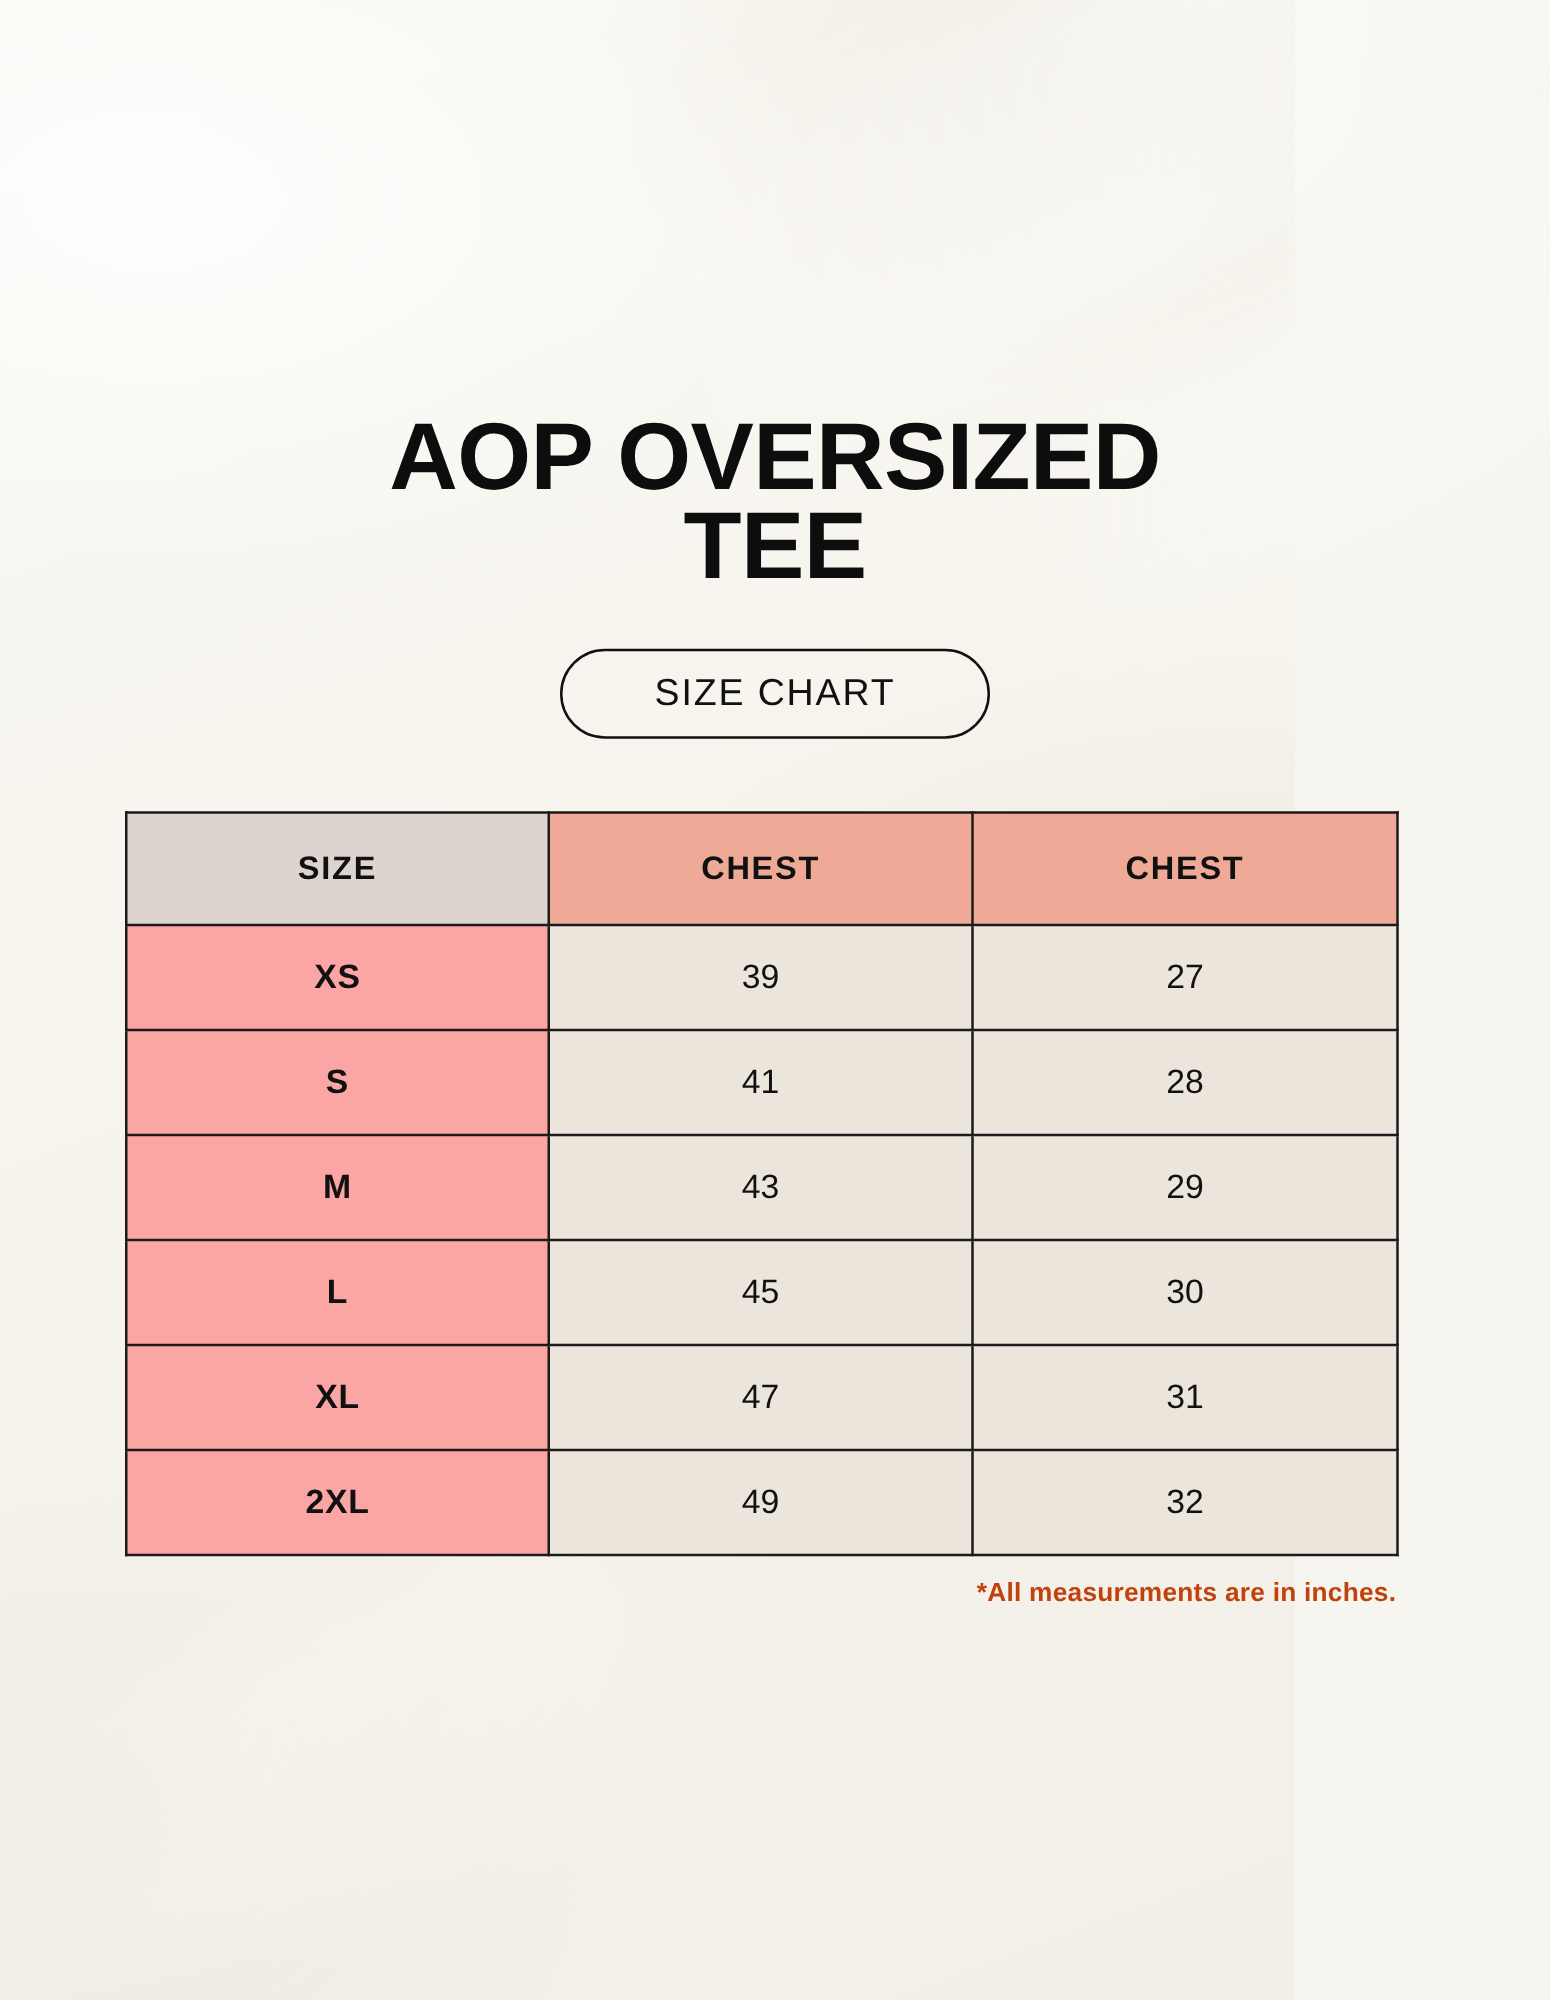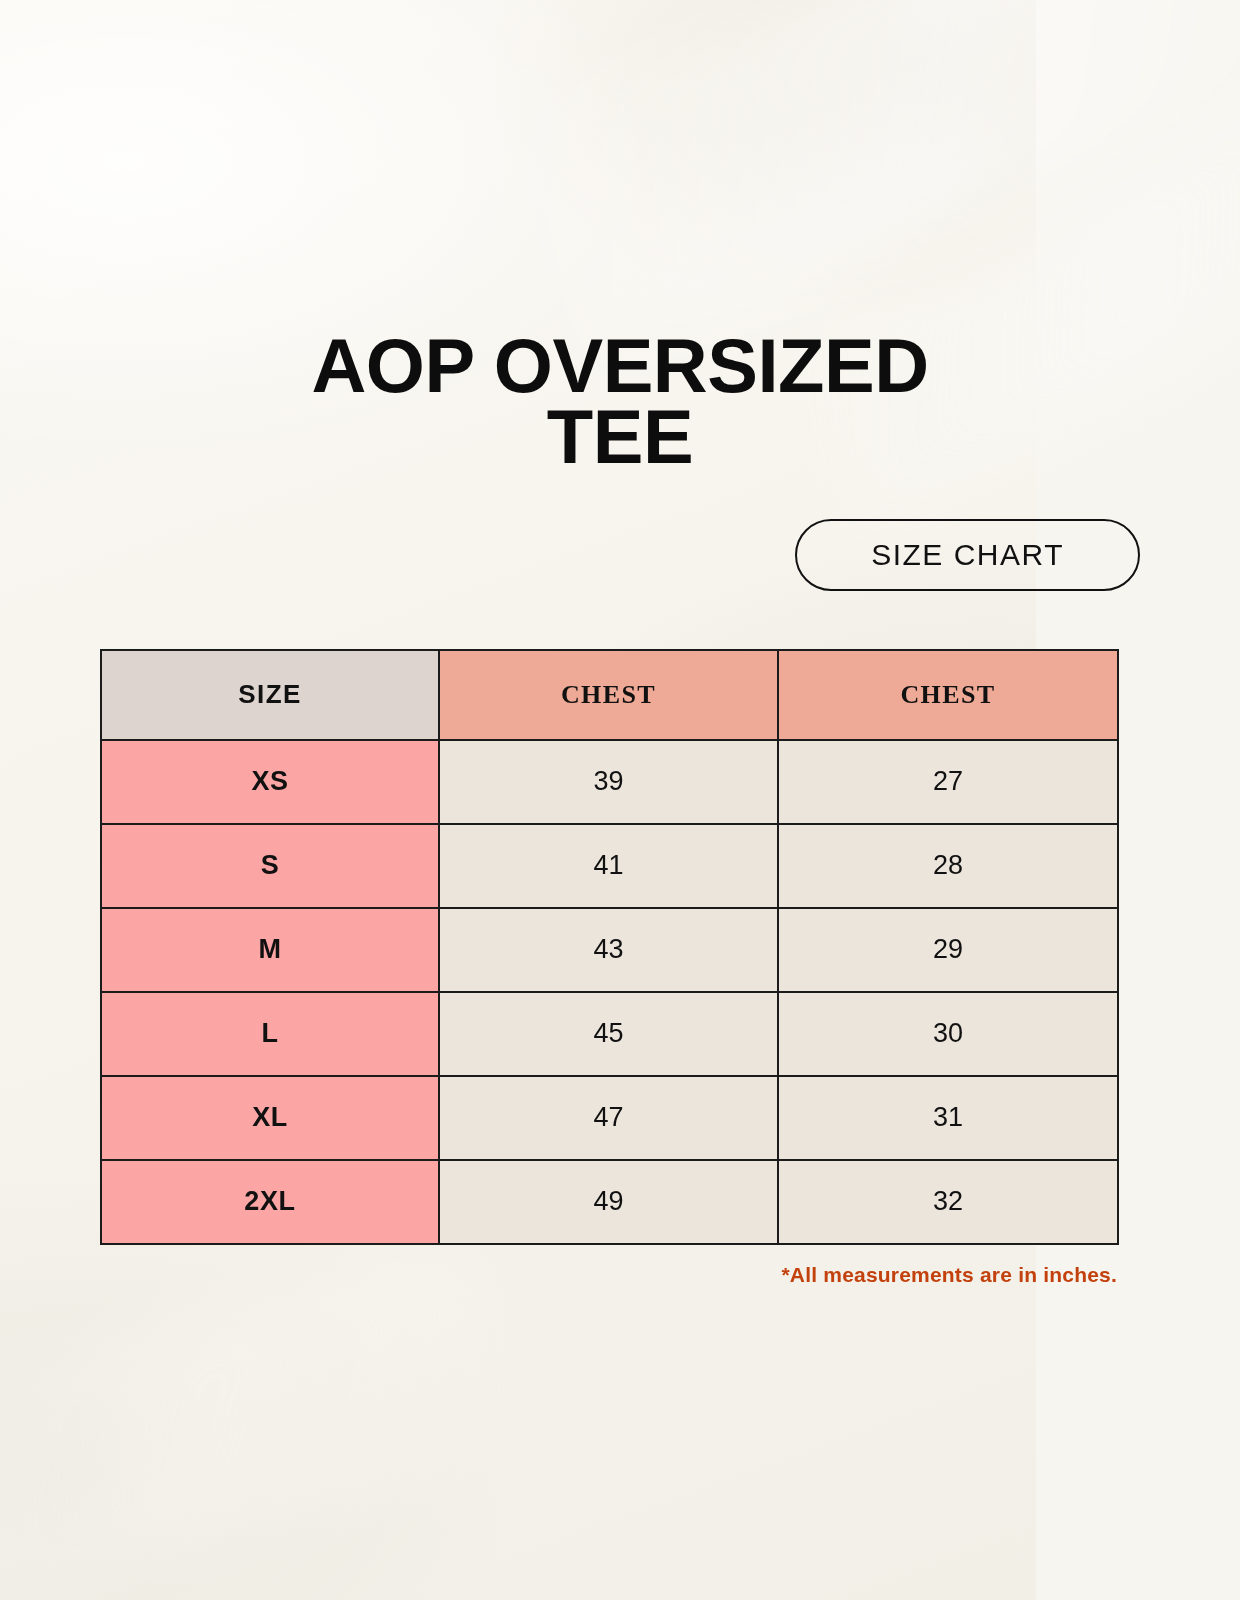--- a/index.html
+++ b/index.html
@@ -59,21 +59,21 @@
     text-align: center;
     margin: 0 0 0 0;
     color: #0d0d0d;
     max-width: 700px;
     margin-left: auto;
     margin-right: auto;
   }
 
   .pill-wrap {
     display: flex;
-    justify-content: flex-end;
+    justify-content: center;
     margin-top: 46px;
   }
   .pill {
     border: 2.5px solid #111111;
     border-radius: 60px;
     padding: 17px 74px;
     font-size: 30px;
     letter-spacing: 1.5px;
     font-weight: 500;
     color: #111111;
@@ -98,21 +98,21 @@
     font-weight: 700;
     letter-spacing: 1.4px;
     font-size: 26px;
     height: 86px;
   }
   .col-size { width: 338px; }
   .col-chest { width: 339px; }
   .col-length { width: 340px; }
 
   th.head-size { background: #ddd4d0; }
-  th.head-chest, th.head-length { background: #eeaa96; font-family: Liberation Serif, serif; }
+  th.head-chest, th.head-length { background: #eeaa96; }
 
   td.cell-size {
     background: #fca5a5;
     font-weight: 700;
     letter-spacing: 0.6px;
   }
   td.cell-val {
     background: #ebe5dc;
     font-weight: 400;
   }

